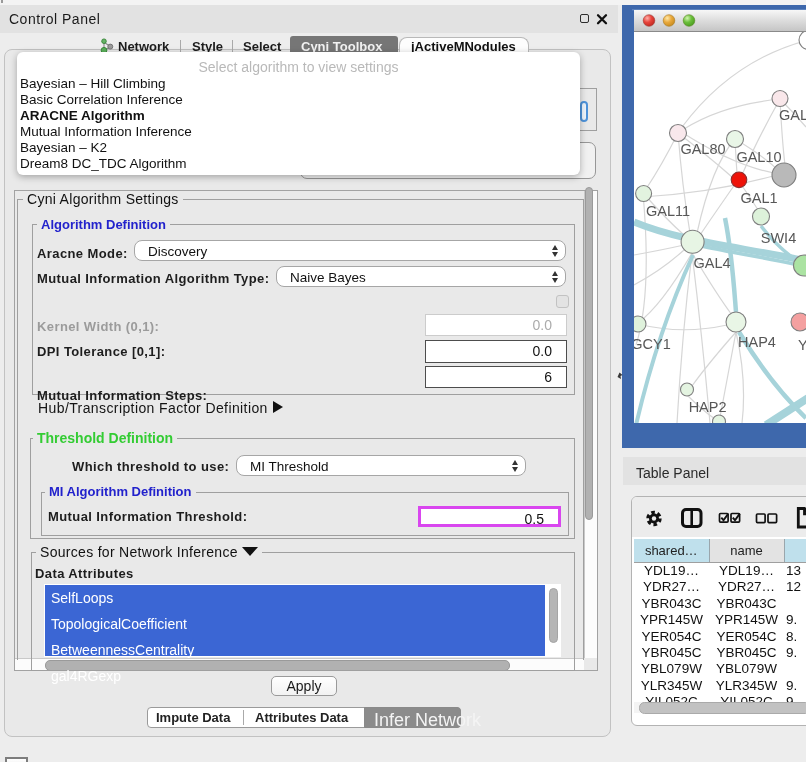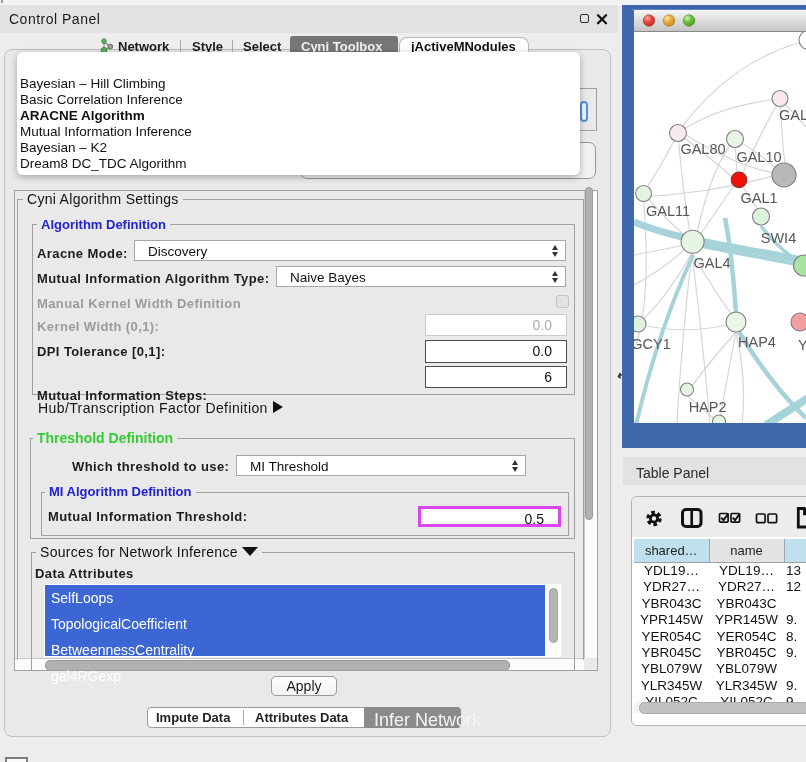--- a/index.html
+++ b/index.html
@@ -2,21 +2,21 @@
 <html><head>
 <meta charset="utf-8">
 <style>
 html,body{margin:0;padding:0;}
 body{font-family:"Liberation Sans",sans-serif;background:#ededed;}
 #page{position:relative;width:806px;height:762px;overflow:hidden;background:#ededed;}
 .ab{position:absolute;}
 .gb{position:absolute;border:1px solid #9f9f9f;}
 .gt{position:absolute;background:#e9e9e9;padding:0 4px;font-size:13px;line-height:14px;white-space:nowrap;}
 .lbl{position:absolute;font-size:13px;letter-spacing:0.4px;font-weight:bold;color:#1d1d1d;white-space:nowrap;}
-.combo{position:absolute;background:#fff;border:1px solid #a6a6a6;border-radius:0;font-size:13px;color:#111;box-sizing:border-box;}
+.combo{position:absolute;background:#fff;border:1px solid #a6a6a6;border-radius:8px;font-size:13px;color:#111;box-sizing:border-box;}
 .combo .ctext{position:absolute;left:13px;top:2.5px;font-size:13.5px;}
 .step{position:absolute;right:6px;top:3px;width:7px;height:14px;}
 .step:before{content:"";position:absolute;left:0;top:1px;border-left:3.5px solid transparent;border-right:3.5px solid transparent;border-bottom:5px solid #333;}
 .step:after{content:"";position:absolute;left:0;bottom:1px;border-left:3.5px solid transparent;border-right:3.5px solid transparent;border-top:5px solid #333;}
 .fld{position:absolute;background:#fff;box-sizing:border-box;font-size:14px;text-align:right;padding-right:14px;}
 </style>
 </head>
 <body>
 <div id="page">
 
@@ -70,21 +70,20 @@
       <span class="ctext">Discovery</span>
       <span class="step"></span>
     </div>
 
 <div class="lbl" style="left:37px;top:271px;">Mutual Information Algorithm Type:</div>
 <div class="combo" style="left:276px;top:266px;width:290px;height:21px;">
       <span class="ctext">Naive Bayes</span>
       <span class="step"></span>
     </div>
 
-<div class="lbl" style="left:37px;top:296px;color:#9b9b9b;">Manual Kernel Width Definition</div>
 <div class="ab" style="left:556px;top:295px;width:11px;height:11px;background:#e3e3e3;border:1px solid #c2c2c2;border-radius:3px;"></div>
 
 <div class="lbl" style="left:37px;top:319px;color:#9b9b9b;">Kernel Width (0,1):</div>
 <div class="fld" style="left:425px;top:314px;width:142px;height:22px;border:1px solid #cccccc;color:#ababab;line-height:21px;">0.0</div>
 
 <div class="lbl" style="left:37px;top:344px;">DPI Tolerance [0,1]:</div>
 <div class="fld" style="left:425px;top:340px;width:142px;height:23px;border:1.5px solid #4d4d4d;color:#111;line-height:20px;">0.0</div>
 
 <div class="lbl" style="left:37px;top:388px;">Mutual Information Steps:</div>
 <div class="fld" style="left:425px;top:366px;width:142px;height:22px;border:1.5px solid #4d4d4d;color:#111;line-height:20px;">6</div>
@@ -121,20 +120,21 @@
 <div class="ab" style="left:147px;top:707px;width:314px;height:21px;background:#fff;border:1px solid #9a9a9a;border-radius:4px;box-sizing:border-box;"></div>
 <div class="ab" style="left:364px;top:707px;width:97px;height:21px;background:#8b8b8b;border:1px solid #8a8a8a;border-radius:0 4px 4px 0;box-sizing:border-box;"></div>
 <div class="ab" style="left:243px;top:710px;width:1px;height:15px;background:#aaa;"></div>
 <div class="ab" style="left:156px;top:710px;font-size:13px;font-weight:bold;color:#222;">Impute Data</div>
 <div class="ab" style="left:255px;top:710px;font-size:13px;font-weight:bold;color:#222;">Attributes Data</div>
 <div class="ab" style="left:374px;top:710px;font-size:18px;color:#f4f4f4;">Infer Network</div>
 
 <div class="ab" style="left:5px;top:757px;width:19px;height:10px;border:2px solid #7d7d7d;background:linear-gradient(#fff,#e8e8e8);"></div>
 
 <div class="ab" style="left:17px;top:52px;width:563px;height:123px;background:#fff;border-radius:6px;box-shadow:0 2px 7px rgba(0,0,0,0.3);"></div>
+<div class="ab" style="left:17px;top:59px;width:563px;text-align:center;font-size:14px;color:#b9b9b9;">Select algorithm to view settings</div>
 <div class="ab" style="left:20px;top:76px;font-size:13.5px;color:#111;line-height:16px;">Bayesian – Hill Climbing<br>Basic Correlation Inference<br><b>ARACNE Algorithm</b><br>Mutual Information Inference<br>Bayesian – K2<br>Dream8 DC_TDC Algorithm</div>
 
 <svg class="ab" style="left:622px;top:5px;" width="184" height="443" viewBox="0 0 184 443">
 <rect x="0" y="0" width="184" height="443" fill="#3e68ac"></rect>
 <rect x="10" y="4" width="174" height="1.5" fill="#5c82bd"></rect>
 
 <defs>
 <linearGradient id="tb" x1="0" y1="0" x2="0" y2="1">
           <stop offset="0" stop-color="#f7f7f7"></stop>
           <stop offset="0.5" stop-color="#dcdcdc"></stop>

